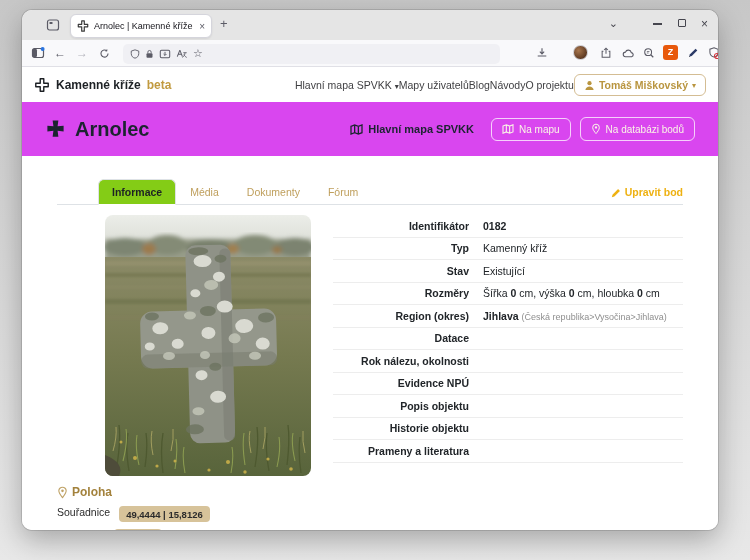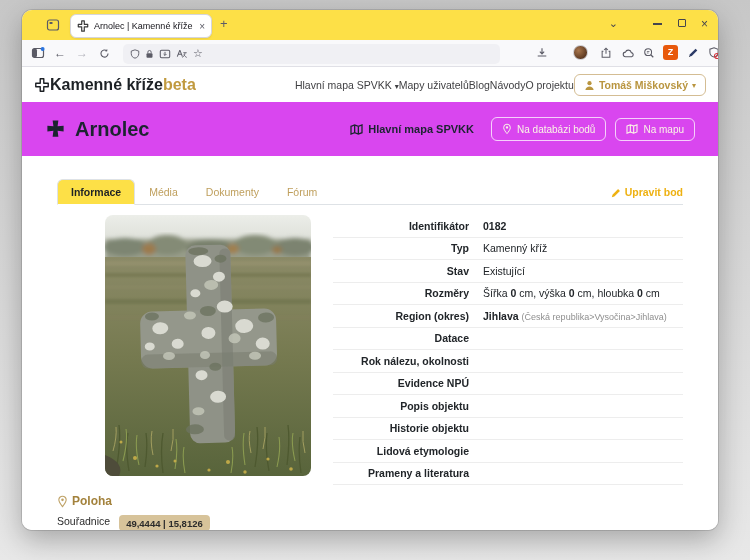--- a/index.html
+++ b/index.html
@@ -6,21 +6,21 @@
   html,body { width:750px; height:560px; }
   body { font-family:"Liberation Sans","DejaVu Sans",sans-serif; background:linear-gradient(#c7c7c7,#e8e8e8); overflow:hidden; }
   .stage { position:relative; width:750px; height:560px; }
 
   
   .window { position:absolute; left:22px; top:10px; width:696px; height:520px;
             background:#fff; border-radius:10px; overflow:hidden;
             box-shadow:0 0 0 1px rgba(0,0,0,.12), 0 10px 28px rgba(0,0,0,.28); }
 
   
-  .titlebar { position:absolute; left:0; top:0; width:100%; height:30px; background:#fde047; }
+  .titlebar { position:absolute; left:0; top:0; width:100%; height:30px; background:#e5e5e5; }
   .tbicon { position:absolute; top:8px; width:14px; height:14px; color:#5b5b66; }
   .tab { position:absolute; left:48px; top:4px; width:142px; height:24px; background:#fff;
          border:1px solid #d5d5dc; border-radius:6px; box-shadow:0 1px 2px rgba(0,0,0,.08);
          display:flex; align-items:center; padding:0 6px; gap:5px; }
   .tab-title { font-size:9px; color:#15141a; white-space:nowrap; overflow:hidden; flex:1; }
   .tab-close { font-size:10px; color:#5b5b66; cursor:default; }
   .newtab { position:absolute; left:198px; top:6px; font-size:13px; color:#5b5b66; }
   .wctl { position:absolute; top:8px; font-size:11px; color:#45454e; }
   .wc-min { right:56px; top:5px; width:9px; height:1.5px; background:#45454e; margin-top:8px; }
   .wc-max { right:32px; top:9px; width:8px; height:8px; border:1.2px solid #45454e; border-radius:1px; }
@@ -38,40 +38,40 @@
   .url b { color:#15141a; }
   .avatar { position:absolute; left:551px; top:5px; width:15px; height:15px; border-radius:50%;
             background:radial-gradient(circle at 35% 35%, #a8764d, #5e3a22 70%); border:1px solid #c9c9cf; }
   .ext-orange { position:absolute; left:622px; top:5px; width:15px; height:15px; border-radius:3px;
                 background:#e8590c; color:#fff; font-size:9px; font-weight:bold; text-align:center; line-height:15px; }
 
   
   .page { position:absolute; left:0; top:58px; width:100%; height:462px; background:#fff; }
 
   .site-header { height:34px; display:flex; align-items:center; padding:0 12px; background:#fff; }
-  .brand { display:flex; align-items:center; font-size:16px; font-weight:bold; color:#1d2125;justify-content:flex-end; }
+  .brand { display:flex; align-items:center; gap:6px; font-size:12px; font-weight:bold; color:#1d2125;justify-content:flex-end; }
   .brand .beta { color:#c19a3f; font-weight:bold; }
   .topnav { margin-left:auto; display:flex; align-items:center; gap:0; font-size:10.5px; color:#3f3f42; }
   .topnav .caret { font-size:8px; color:#3f3f42; }
   .user-btn { display:flex; align-items:center; gap:4px; border:1px solid #d4bd93; border-radius:6px;
               padding:4px 9px; color:#b9953f; font-size:10.5px; font-weight:bold; }
   .user-btn .caret { color:#b9953f; font-size:8px; }
 
   .hero { height:54px; background:#d946ef; display:flex; align-items:center; padding:12px 23px; }
   .hero-title { display:flex; align-items:center; gap:9px; font-size:20px; font-weight:800; color:#1c2430; }
   .hero-right { margin-left:auto; display:flex; align-items:center; gap:9px; }
   .hero-map-label { display:flex; align-items:center; gap:5px; font-size:11px; font-weight:bold; color:#1c2430; margin-right:8px; }
   .hero-btn { display:flex; align-items:center; gap:5px; border:1px solid rgba(255,255,255,.75); border-radius:6px;
               padding:5px 10px; color:#fbf5e6; font-size:10px; }
 
   .content { padding:8px 35px 0 35px; }
   .tabs-row { display:flex; align-items:flex-end; border-bottom:1px solid #dee2e6; margin-top:2px; }
   .tab-item { padding:6px 13px; font-size:10.5px; color:#bf9f5c; border:1px solid transparent;
               border-radius:6px 6px 0 0; margin-bottom:-1px; }
-  .tab-item.active { background:#fde047; color:#1d2125; font-weight:bold; border-color:#dee2e6; border-bottom-color:#fff; }
+  .tab-item.active { background:#84cc16; color:#1d2125; font-weight:bold; border-color:#dee2e6; border-bottom-color:#fff;margin-left:41px; }
   .edit-link { margin-left:auto; display:flex; align-items:flex-end; gap:4px; font-size:10.5px; font-weight:bold; color:#eeb111; padding-bottom:6px;margin-top:20px; }
 
   .main { display:flex; gap:22px; margin-top:10px;padding-left:48px; }
   .photo { width:206px; height:261px; border-radius:8px; overflow:hidden; flex:none; }
   .dtable { flex:1; }
   .drow { display:flex; align-items:center; height:22.5px; border-bottom:1px solid #ededed; font-size:10.5px; color:#212529; }
   .dlabel { width:150px; text-align:right; font-weight:bold; padding-right:14px; flex:none; }
   .dval { flex:1; }
   .dval .b { font-weight:bold; }
   .dval .extra { color:#8f8f8f; font-size:9px; margin-left:3px; }
@@ -221,31 +221,31 @@
           <span>Arnolec</span>
         </div>
         <div class="hero-right">
           <span class="hero-map-label">
             <svg viewBox="0 0 14 12" width="13" height="11">
                 <path d="M1 2.5L5 1l4 1.5L13 1v8.5L9 11 5 9.5 1 11zM5 1v8.5M9 2.5V11" fill="none" stroke="#1c2430" stroke-width="1.4"></path>
               </svg>
             <span>Hlavní mapa SPVKK</span>
           </span>
           <span class="hero-btn">
+            <svg viewBox="0 0 14 12" width="12" height="10">
+                <path d="M1 2.5L5 1l4 1.5L13 1v8.5L9 11 5 9.5 1 11zM5 1v8.5M9 2.5V11" fill="none" stroke="#fbf5e6" stroke-width="1.3"></path>
+              </svg>
+            <span>Na mapu</span>
+          </span>
+          <span class="hero-btn">
             <svg viewBox="0 0 12 14" width="10" height="12">
                 <path d="M6 1.2A4 4 0 0 1 10 5.2c0 2.6-2.6 5.6-4 7.3-1.4-1.7-4-4.7-4-7.3A4 4 0 0 1 6 1.2z" fill="none" stroke="#fbf5e6" stroke-width="1.2"></path>
                 <circle cx="6" cy="5.2" r="1.4" fill="#fbf5e6"></circle>
               </svg>
             <span>Na databázi bodů</span>
-          </span>
-          <span class="hero-btn">
-            <svg viewBox="0 0 14 12" width="12" height="10">
-                <path d="M1 2.5L5 1l4 1.5L13 1v8.5L9 11 5 9.5 1 11zM5 1v8.5M9 2.5V11" fill="none" stroke="#fbf5e6" stroke-width="1.3"></path>
-              </svg>
-            <span>Na mapu</span>
           </span>
         </div>
       </div>
 
       <div class="content">
 
         <div class="tabs-row">
           <span class="tab-item active">Informace</span>
           <span class="tab-item">Média</span>
           <span class="tab-item">Dokumenty</span>
@@ -403,24 +403,20 @@
               </div>
             <div class="drow">
                 <span class="dlabel">Popis objektu</span>
                 <span class="dval"></span>
               </div>
             <div class="drow">
                 <span class="dlabel">Historie objektu</span>
                 <span class="dval"></span>
               </div>
             <div class="drow">
-                <span class="dlabel">Lidová etymologie</span>
-                <span class="dval"></span>
-              </div>
-            <div class="drow">
                 <span class="dlabel">Prameny a literatura</span>
                 <span class="dval"></span>
               </div>
           </div>
         </div>
 
         <div class="location">
           <div class="loc-head">
             <svg viewBox="0 0 12 14" width="11" height="13">
                 <path d="M6 1.2A4 4 0 0 1 10 5.2c0 2.6-2.6 5.6-4 7.3-1.4-1.7-4-4.7-4-7.3A4 4 0 0 1 6 1.2z" fill="none" stroke="#bfa266" stroke-width="1.2"></path>

